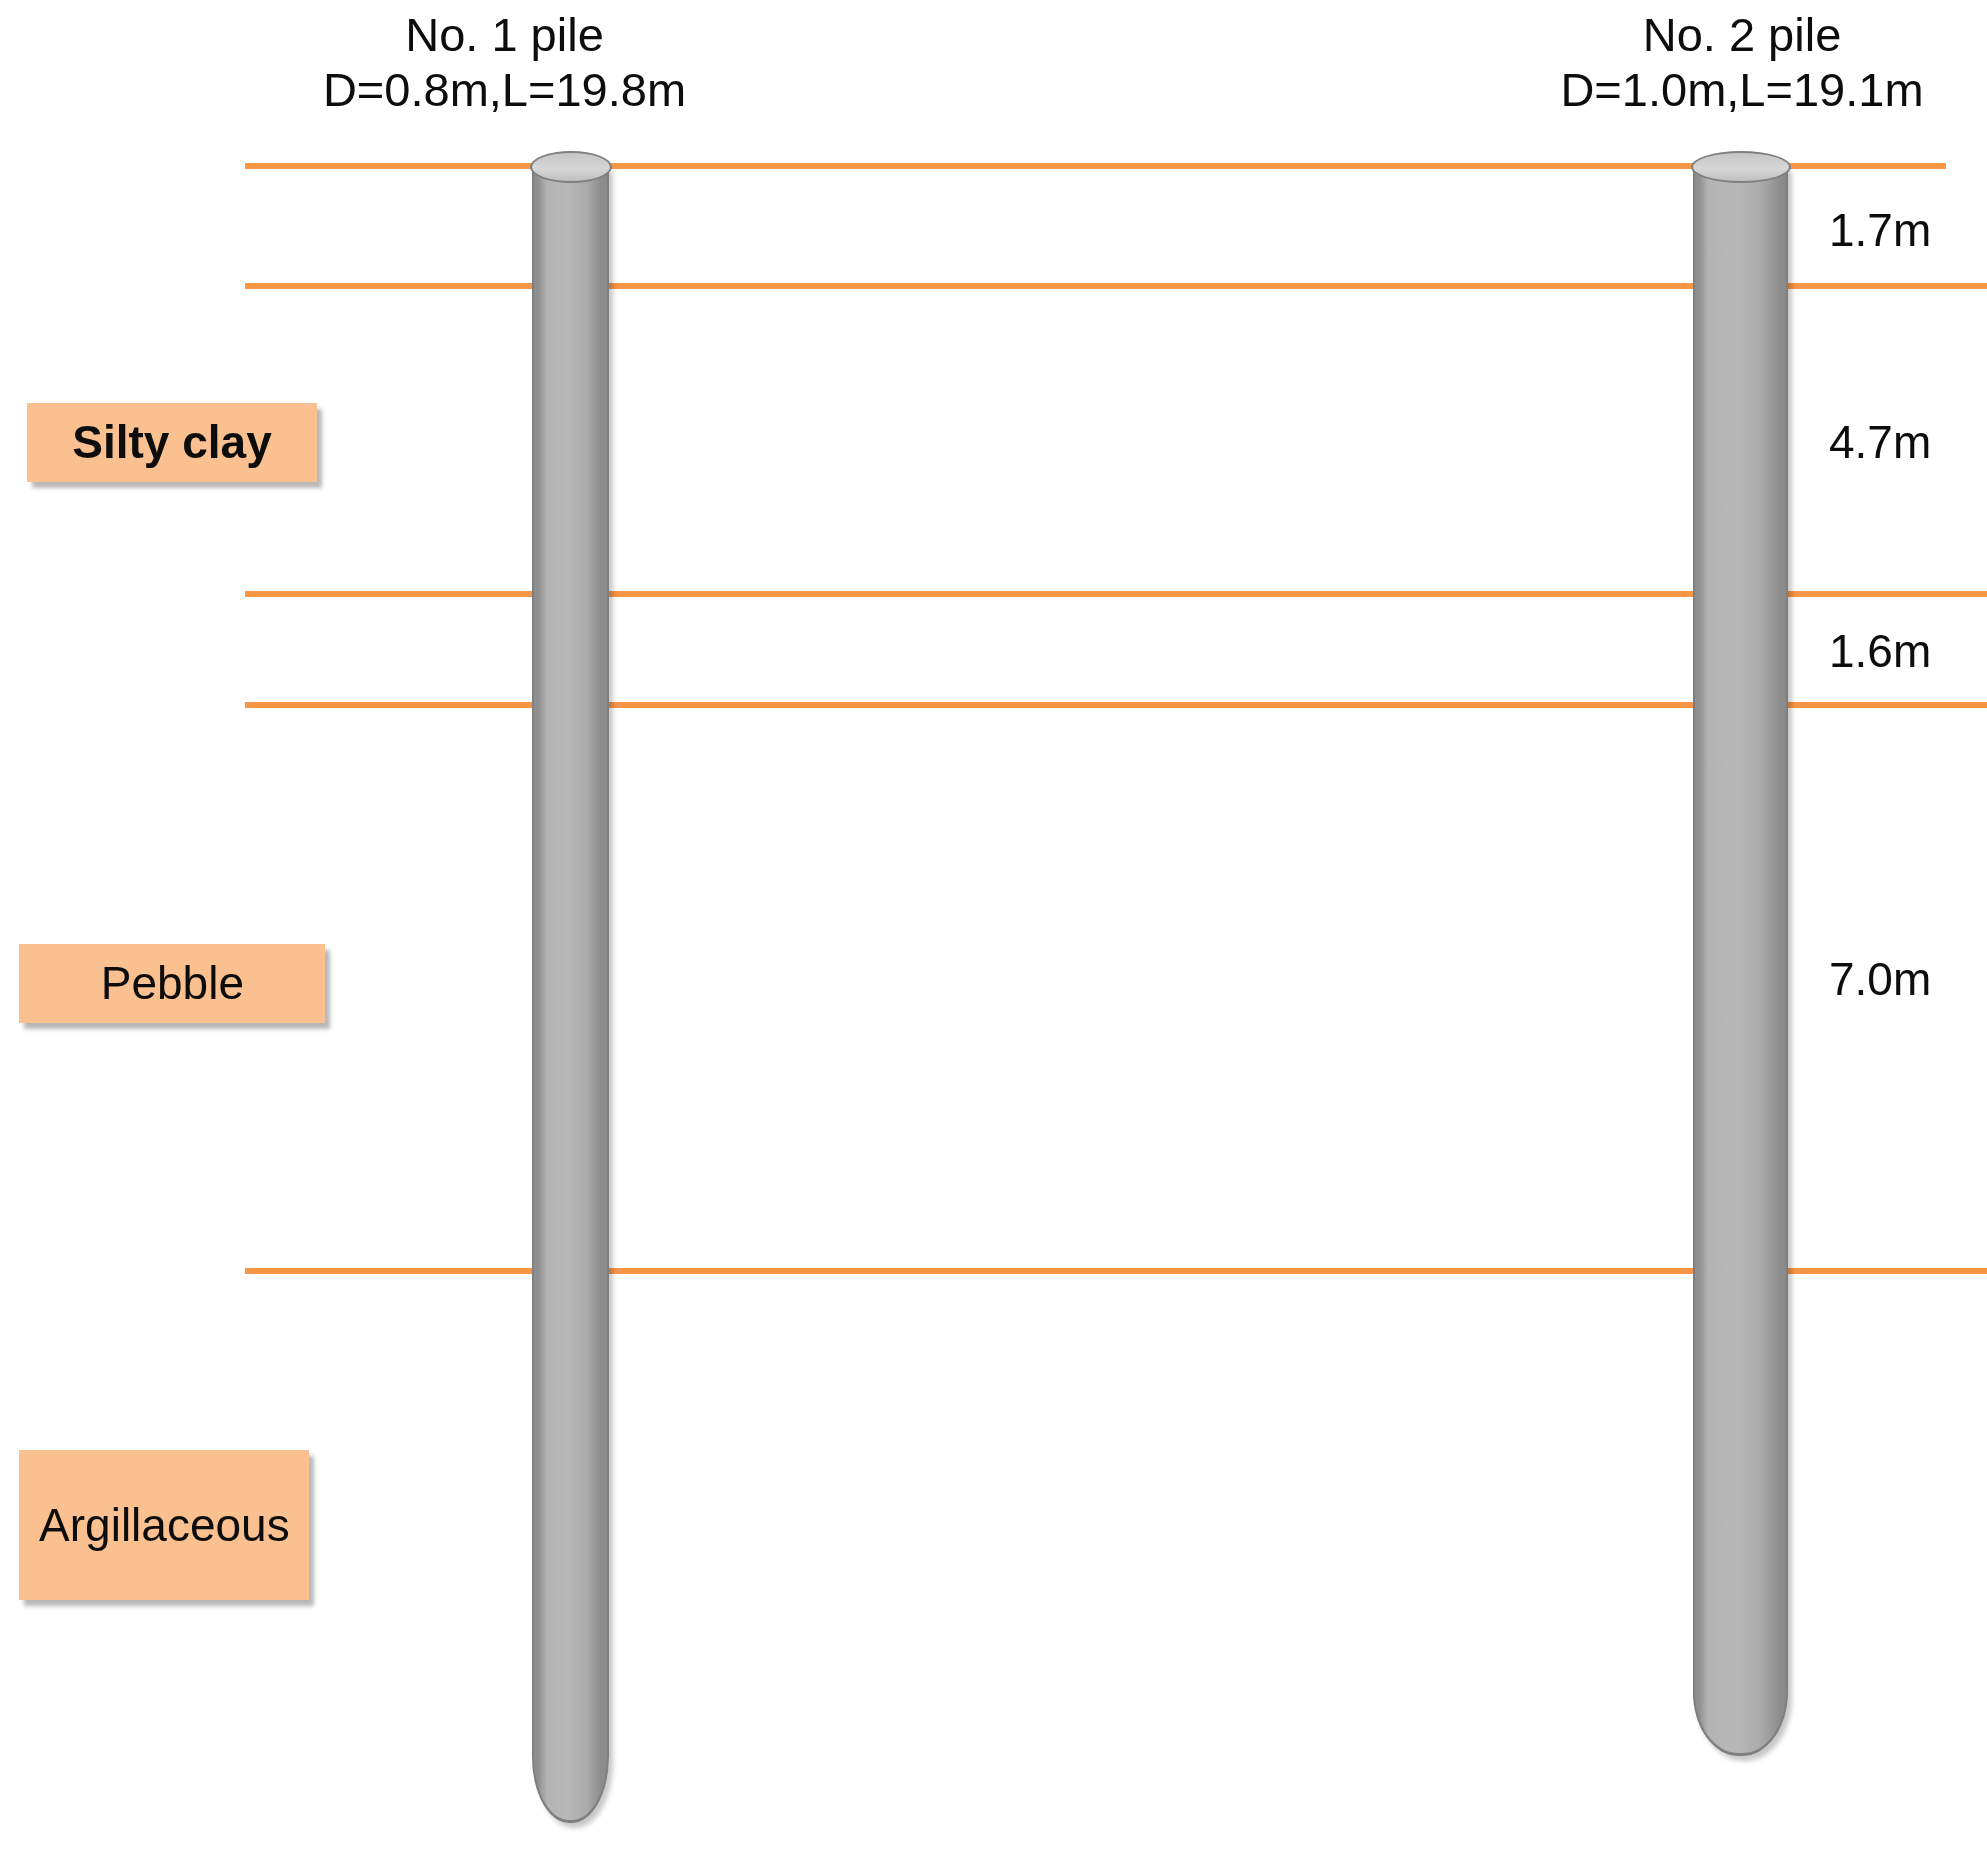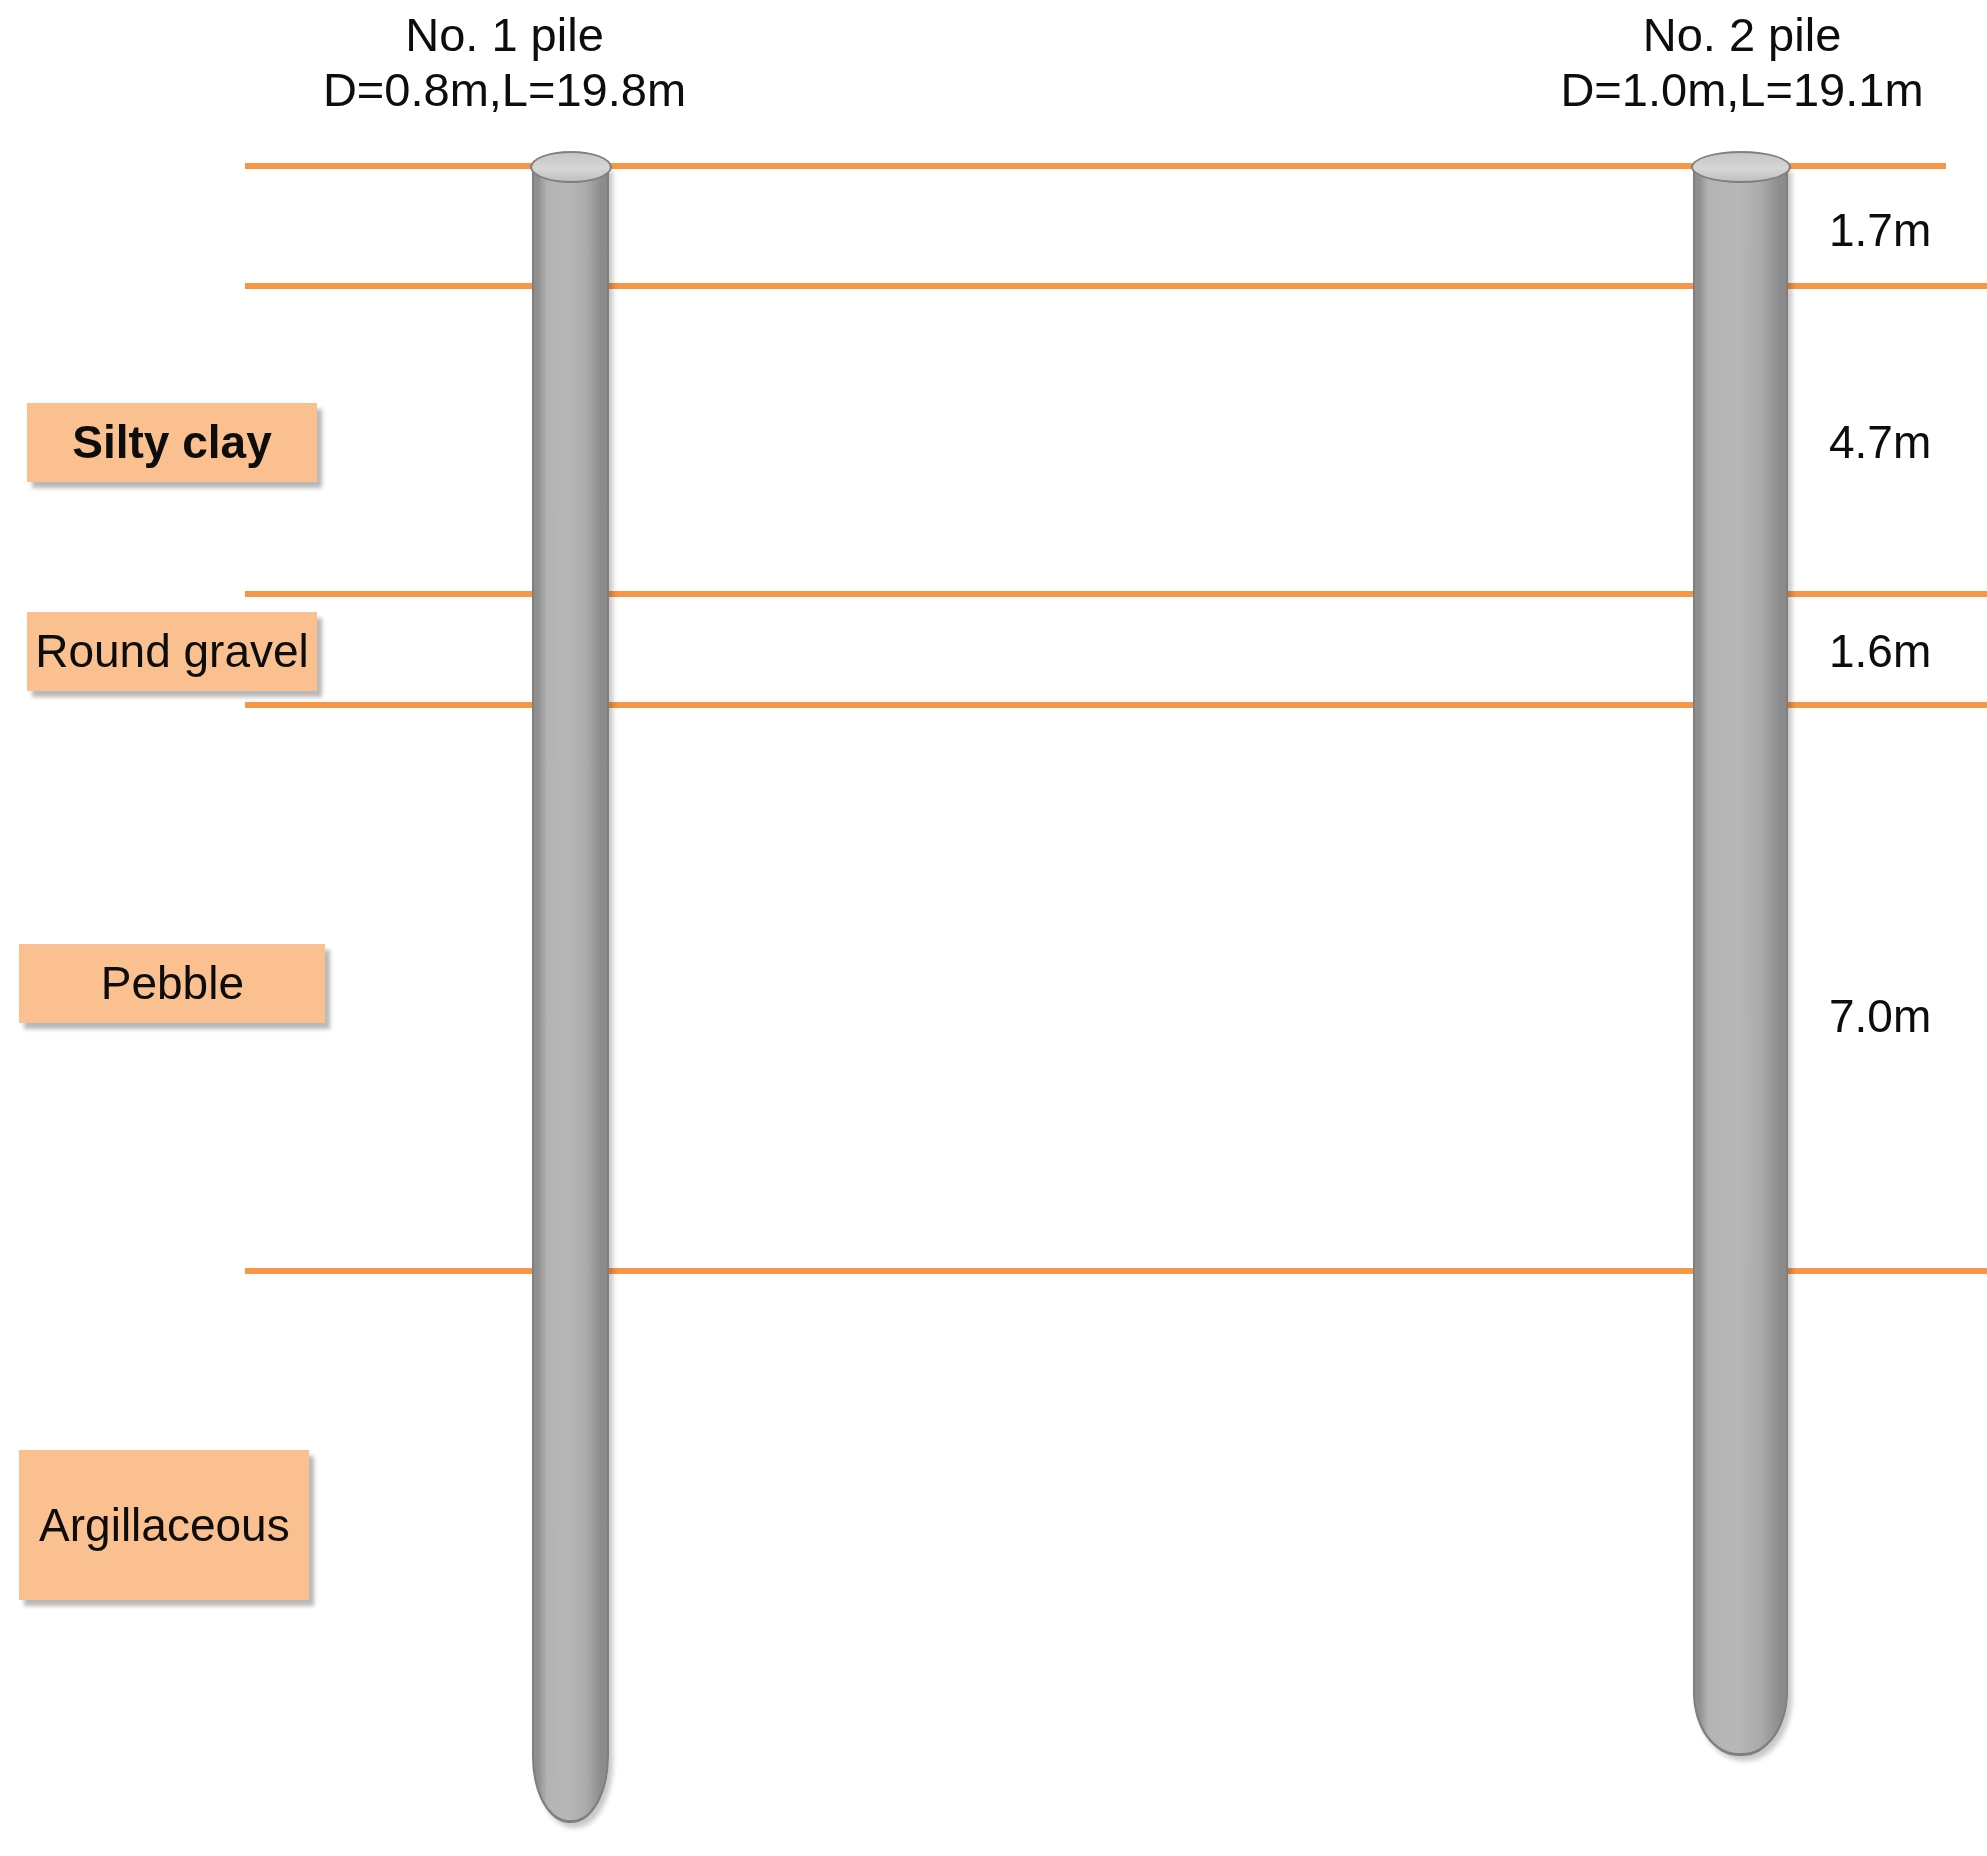--- a/index.html
+++ b/index.html
@@ -130,31 +130,28 @@
   <div class="pile" style="left:1693px; top:166px; width:95px; height:1590px;">
     <div class="pile-body"></div>
     <div class="pile-cap"></div>
   </div>
 
 
   <div class="soil-box" style="left:27px;  top:403px;  width:290px; height:79px;font-weight:bold;">
     <span class="soil-label">Silty clay</span>
   </div>
 
-  <div class="soil-box" style="left:27px;  top:612px;  width:290px; height:79px;">
-    <span class="soil-label">Round gravel</span>
-  </div>
 
   <div class="soil-box" style="left:19.4px;  top:944px; width:306px; height:79px;">
     <span class="soil-label">Pebble</span>
   </div>
 
   <div class="soil-box" style="left:19.4px;  top:1450px; width:290px; height:150px; flex-direction:column;">
     <span class="soil-label">Argillaceous</span>
   </div>
 
   <div class="depth-label" style="left:1829px; top:203px;">1.7m</div>
   <div class="depth-label" style="left:1829px; top:415px;">4.7m</div>
   <div class="depth-label" style="left:1829px; top:624px;">1.6m</div>
-  <div class="depth-label" style="left:1829px; top:952px;margin-top:37px;">7.0m</div>
+  <div class="depth-label" style="left:1829px; top:952px;">7.0m</div>
 
 </div>
 
 
 </body></html>

